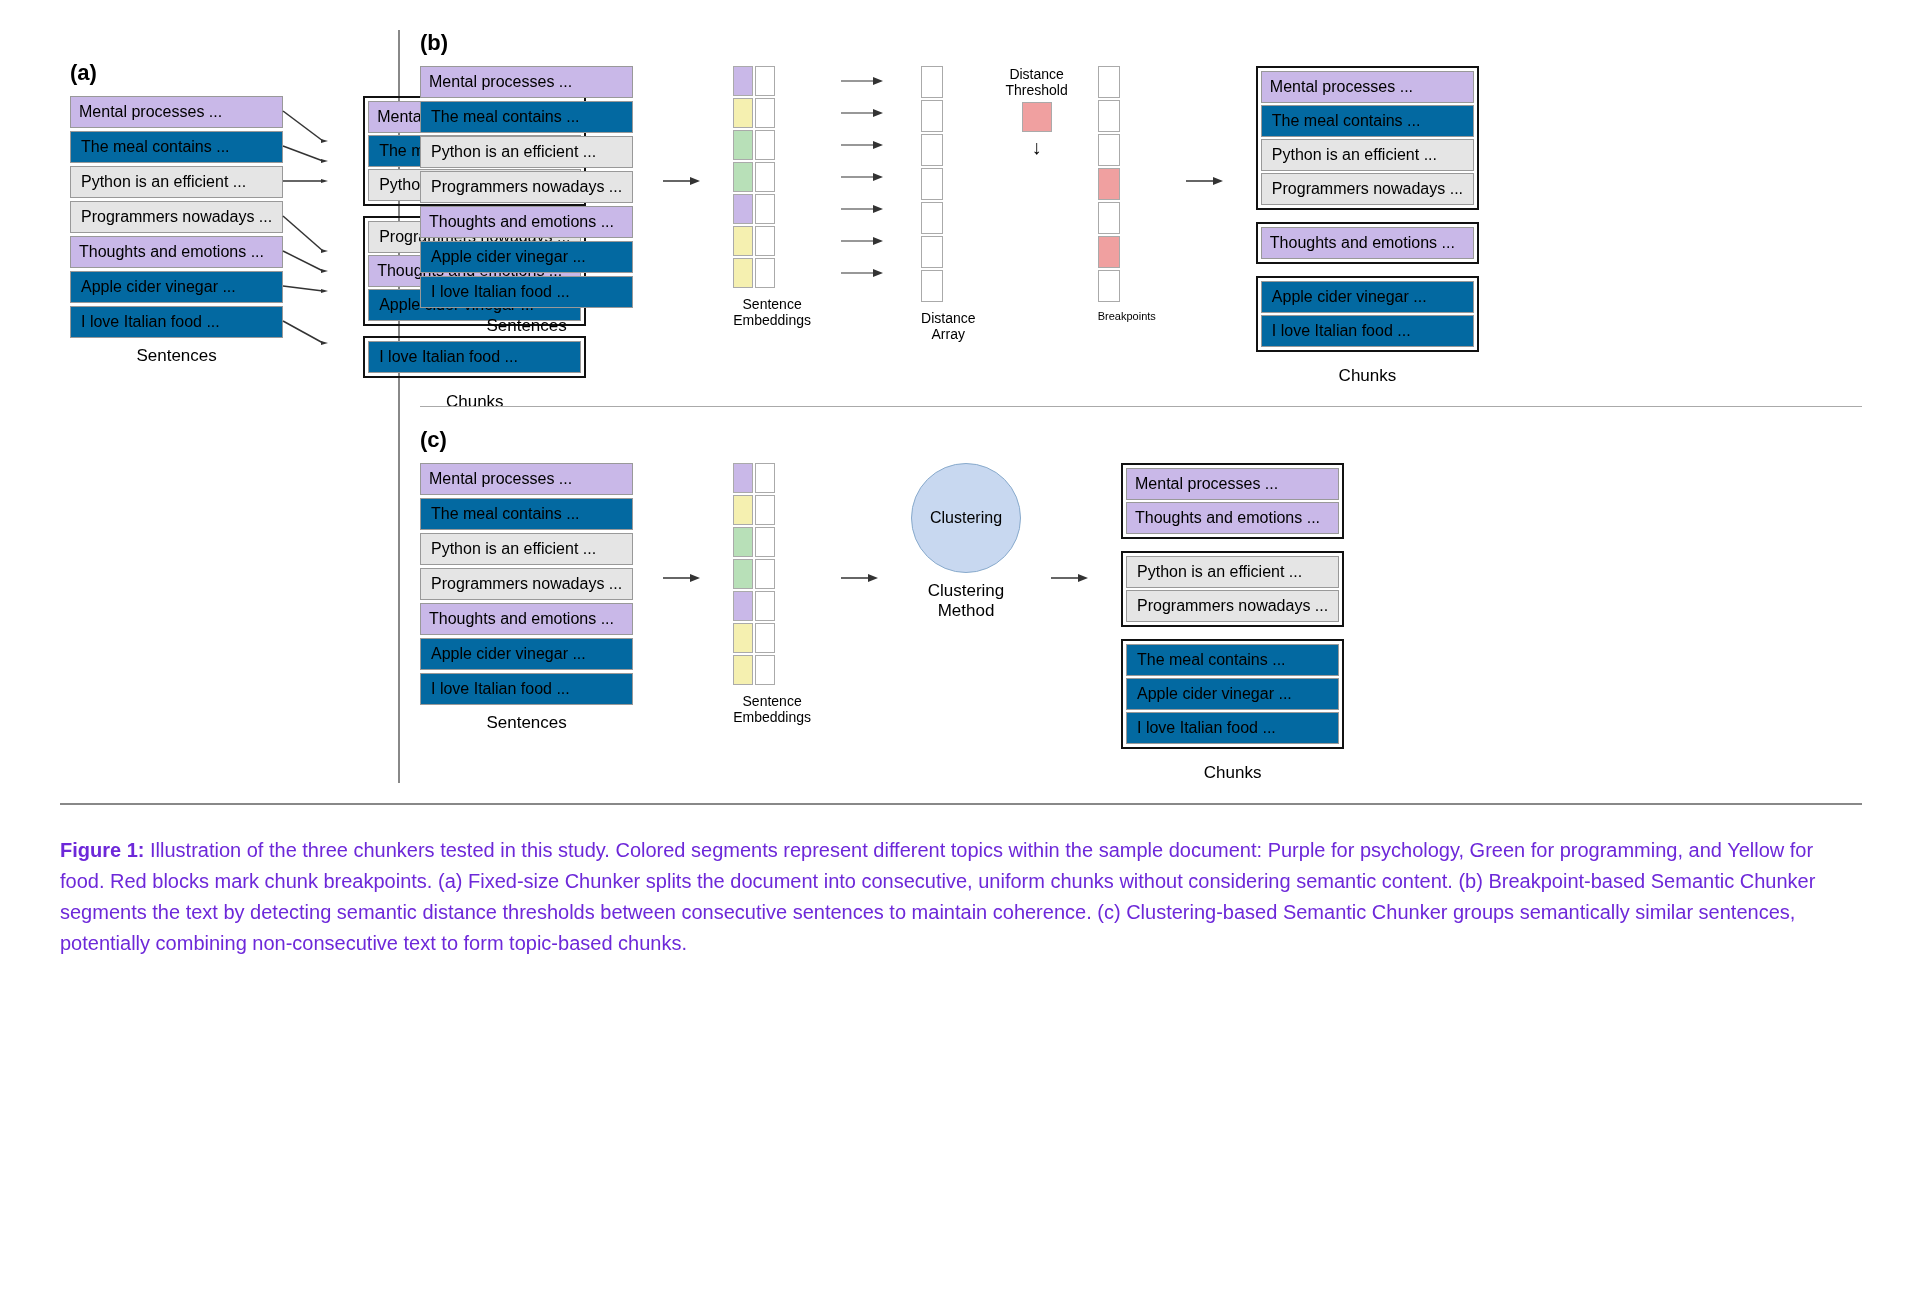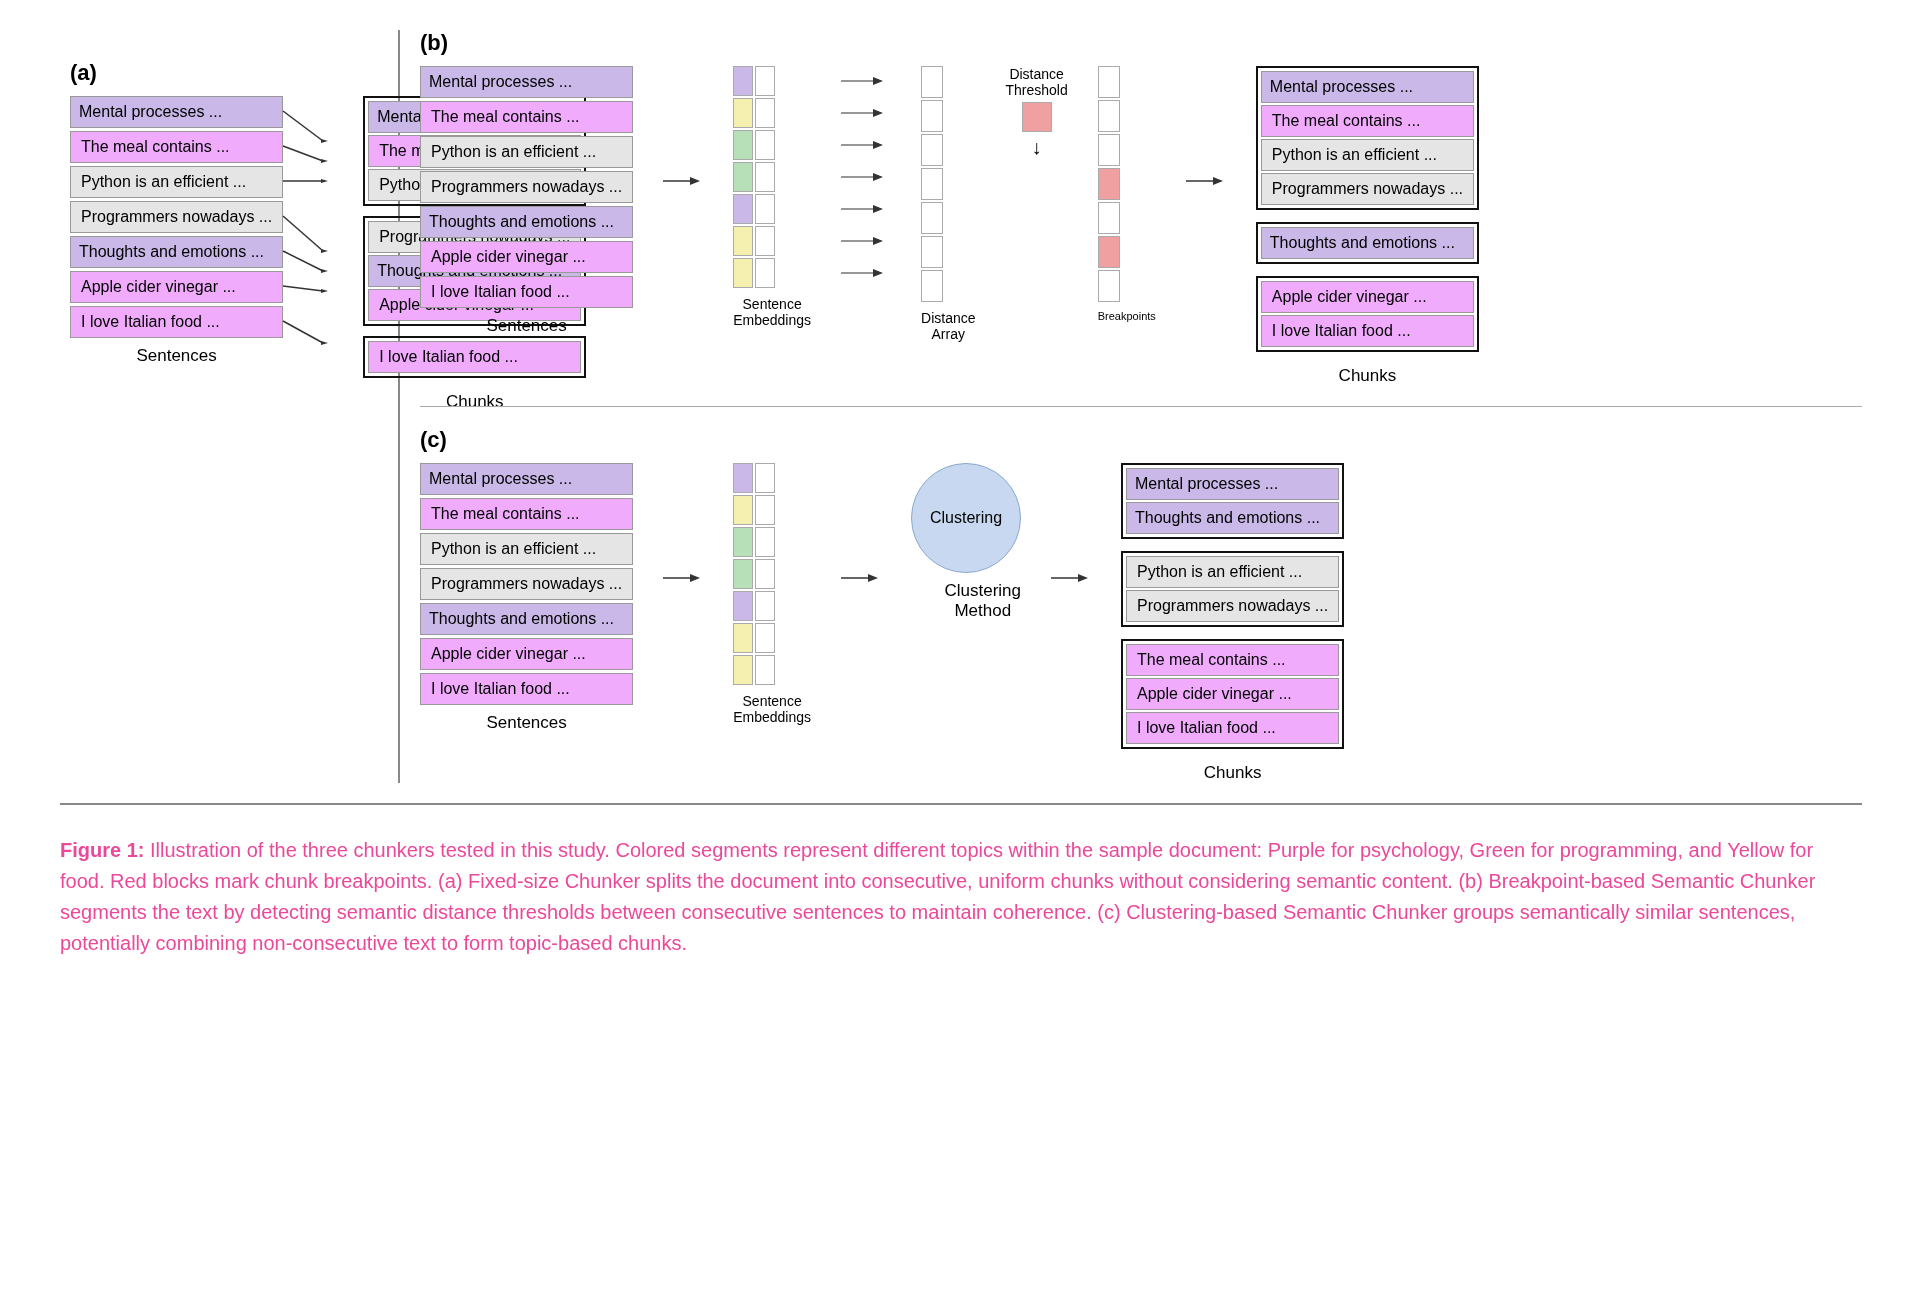--- a/index.html
+++ b/index.html
@@ -61,21 +61,21 @@
       padding: 6px 10px;
       font-size: 16px;
       font-family: Arial, sans-serif;
       border: 1px solid #999;
       white-space: nowrap;
       min-width: 160px;
     }
 
     .color-purple { background: #c9b8e8; padding-left: 8px; }
     .color-green { background: #e5e5e5; }
-    .color-yellow { background: #f0abfc; }
+    .color-yellow { background: #0369a1; }
 
     .chunks-col {
       display: flex;
       flex-direction: column;
       gap: 4px;
     }
 
     .chunk-group {
       border: 2.5px solid #111;
       display: flex;
@@ -189,21 +189,21 @@
       font-size: 16px;
       font-family: Arial, sans-serif;
     }
 
     
     .caption {
       font-size: 20px;
       font-family: Arial, sans-serif;
       line-height: 1.55;
       margin-top: 10px;
-      color: #ec4899;
+      color: #6d28d9;
     }
 
     .caption b {
       font-weight: bold;
     }
 
   </style>
 </head>
 <body>
 
@@ -466,21 +466,21 @@
             <div class="col-label" style="font-size:14px;">Sentence<br>Embeddings</div>
           </div>
 
           <div style="display:flex;align-items:center;height:230px;">
             <svg width="40" height="20">
               <line x1="0" y1="10" x2="30" y2="10" stroke="#333" stroke-width="1.5"></line>
               <polygon points="27,6 37,10 27,14" fill="#333"></polygon>
             </svg>
           </div>
 
-          <div style="display:flex;flex-direction:column;align-items:flex-end;justify-content:center;">
+          <div style="display:flex;flex-direction:column;align-items:center;justify-content:center;">
             <div class="cluster-circle">
               <span>Clustering</span>
             </div>
             <div class="col-label">Clustering<br>Method</div>
           </div>
 
           <div style="display:flex;align-items:center;height:230px;">
             <svg width="40" height="20">
               <line x1="0" y1="10" x2="30" y2="10" stroke="#333" stroke-width="1.5"></line>
               <polygon points="27,6 37,10 27,14" fill="#333"></polygon>

